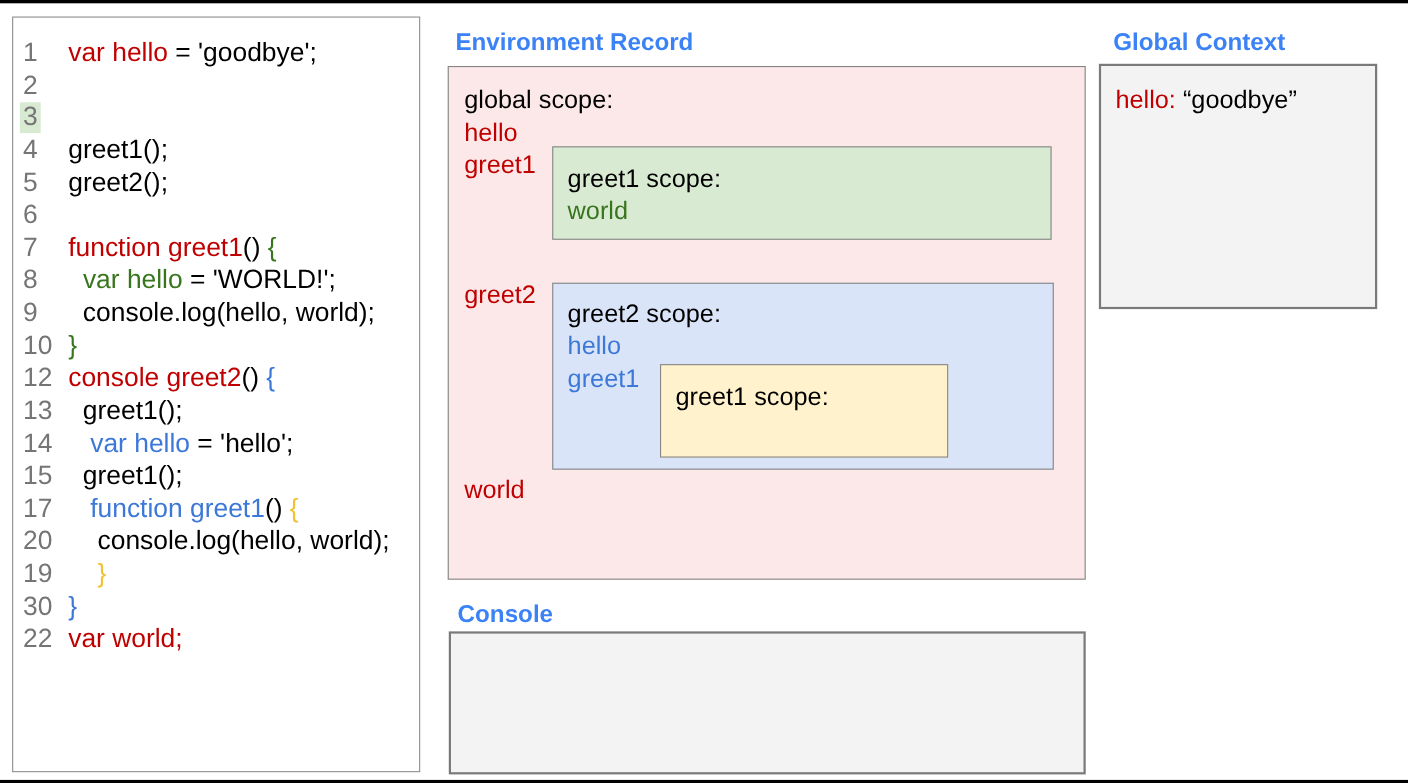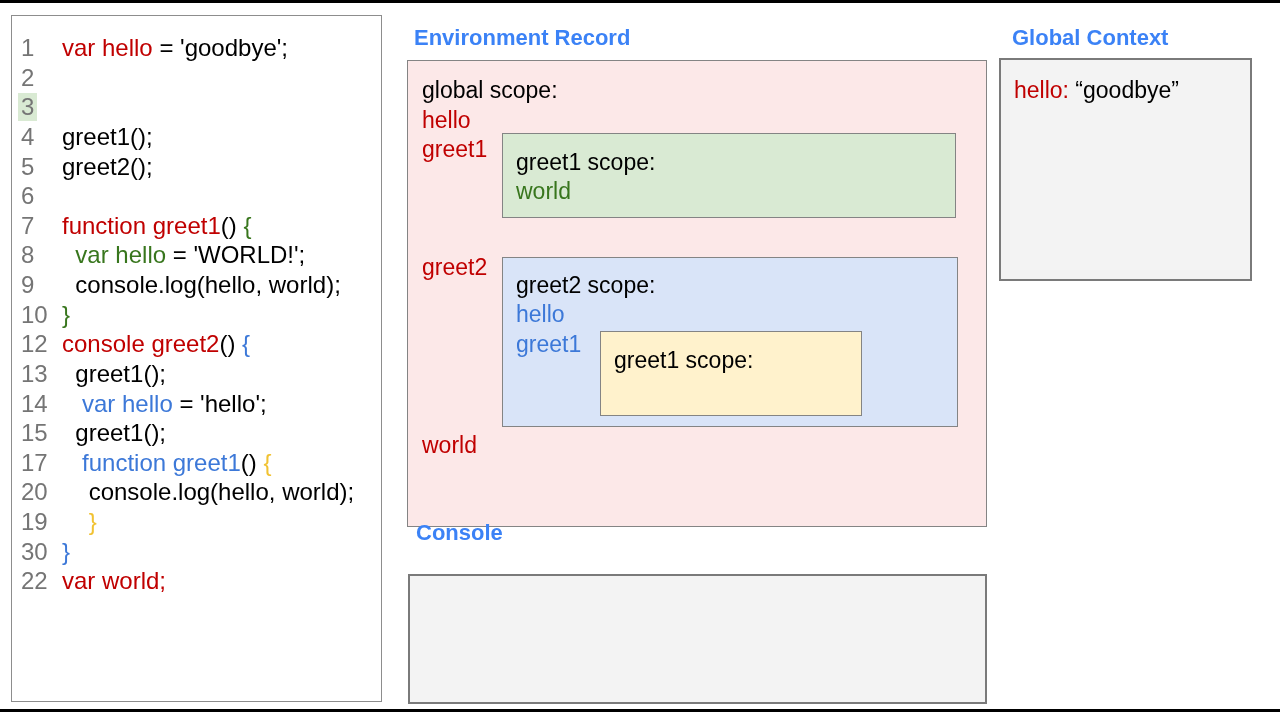--- a/index.html
+++ b/index.html
@@ -57,21 +57,21 @@
   .section-title {
     position: absolute;
     font-size: 22px;
     font-weight: bold;
     line-height: 29px;
     color: #3b82f6;
     white-space: pre;
   }
   .er-title { left: 414px; top: 23px; }
   .gc-title { left: 1012px; top: 23px; }
-  .console-title { left: 416px; top: 518px; }
+  .console-title { left: 416px; top: 543px; }
 
   
   .scope-box { position: absolute; box-sizing: border-box; border: 1.5px solid #848484; }
   .pink-box   { left: 407px; top: 60px;  width: 580px; height: 467px; background: var(--pink_fill); }
   .green-box  { left: 502px; top: 133px; width: 454px; height: 85px;  background: var(--green_fill); }
   .blue-box   { left: 502px; top: 257px; width: 456px; height: 170px; background: var(--blue_fill); }
   .yellow-box { left: 600px; top: 331px; width: 262px; height: 85px;  background: var(--yellow_fill); }
 
   .env-item {
     position: absolute;

